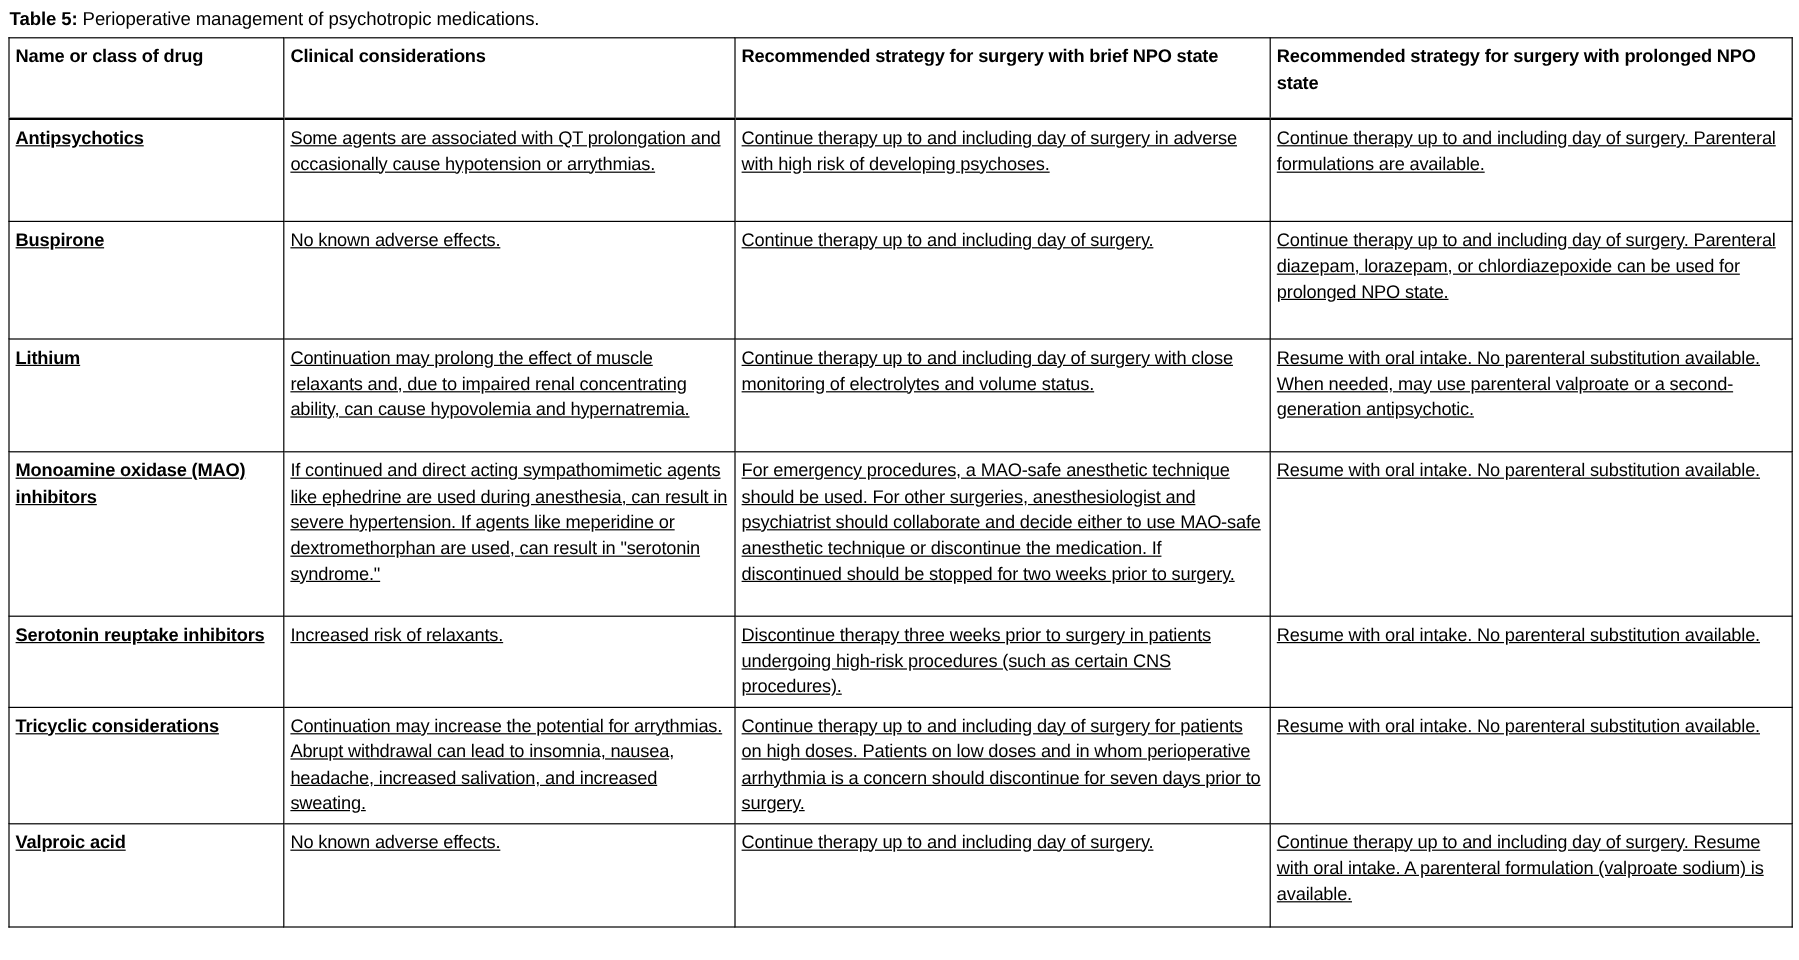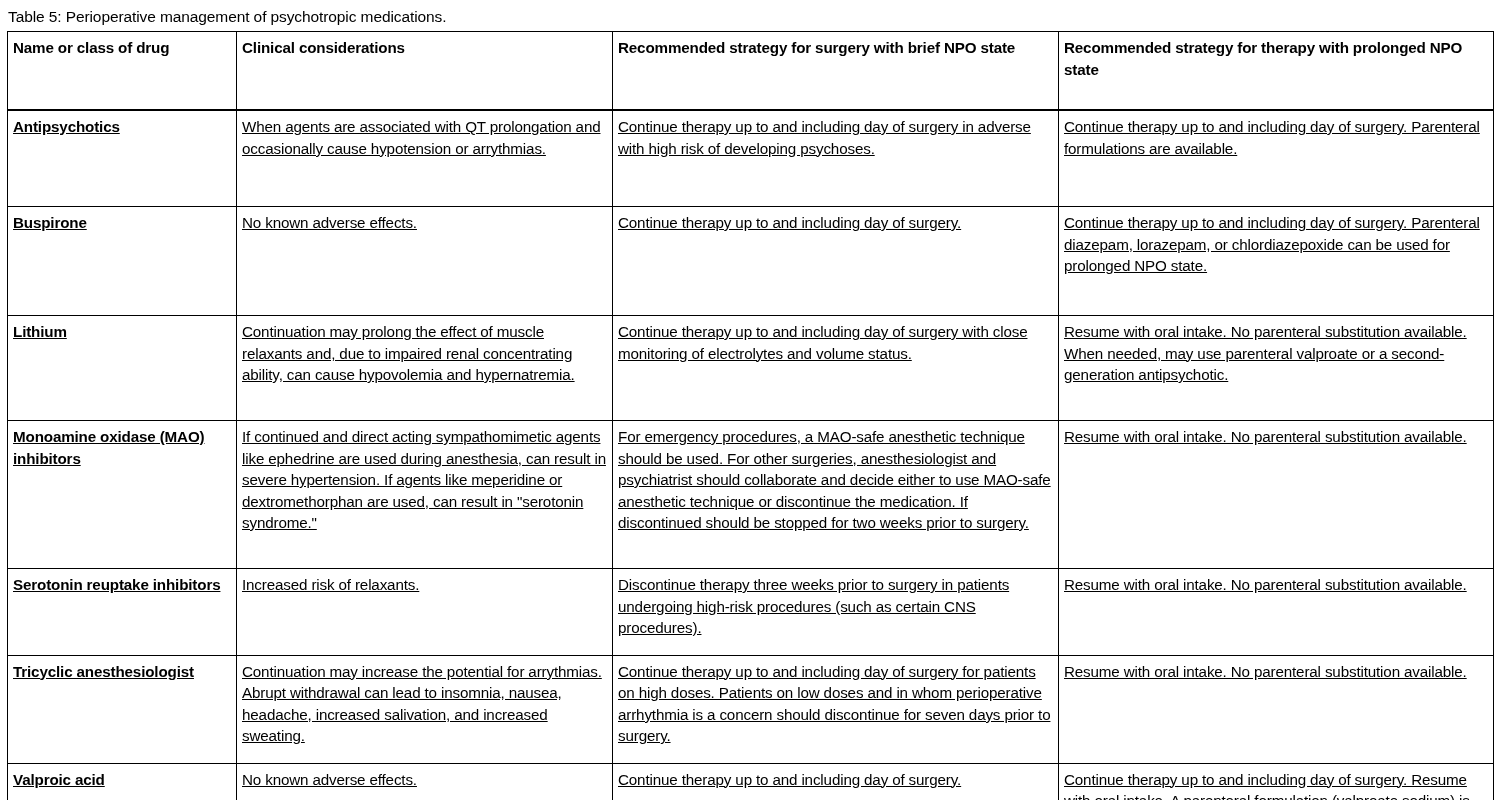--- a/index.html
+++ b/index.html
@@ -22,33 +22,33 @@
     padding: 7px 6px 0 7px;
   }
   .caption {
     font-size: 15.5px;
     line-height: 19px;
     letter-spacing: -0.1px;
     margin: 0 0 5px 1px;
     white-space: nowrap;
   }
   .caption .caption-label {
-    font-weight: normal;
+    font-weight: bold;
     text-align: right;
   }
   table.tbl {
     border-collapse: collapse;
     table-layout: fixed;
     width: 1486px;
     margin: 0;
   }
   table.tbl td, table.tbl th {
     border: 1px solid #000000;
     vertical-align: top;
-    padding: 5px 4px 16px 5px;
+    padding: 5px 4px 5px 5px;
     font-size: 15.2px;
     line-height: 21.5px;
     letter-spacing: -0.15px;
     text-align: left;
     word-wrap: break-word;
   }
   table.tbl thead th {
     font-weight: bold;
     border-bottom-width: 2px;
     height: 56px;
@@ -90,27 +90,27 @@
       <col class="c1">
         <col class="c2">
         <col class="c3">
         <col class="c4">
     </colgroup>
     <thead>
       <tr>
         <th>Name or class of drug</th>
         <th>Clinical considerations</th>
         <th>Recommended strategy for surgery with brief NPO state</th>
-        <th>Recommended strategy for therapy with prolonged NPO state</th>
+        <th>Recommended strategy for surgery with prolonged NPO state</th>
       </tr>
     </thead>
     <tbody>
       <tr class="r-antipsychotics">
         <td class="rowhead">Antipsychotics</td>
-        <td>When agents are associated with QT prolongation and occasionally cause hypotension or arrythmias.</td>
+        <td>Some agents are associated with QT prolongation and occasionally cause hypotension or arrythmias.</td>
         <td>Continue therapy up to and including day of surgery in adverse with high risk of developing psychoses.</td>
         <td>Continue therapy up to and including day of surgery. Parenteral formulations are available.</td>
       </tr>
       <tr class="r-buspirone">
         <td class="rowhead">Buspirone</td>
         <td>No known adverse effects.</td>
         <td>Continue therapy up to and including day of surgery.</td>
         <td>Continue therapy up to and including day of surgery. Parenteral diazepam, lorazepam, or chlordiazepoxide can be used for prolonged NPO state.</td>
       </tr>
       <tr class="r-lithium">
@@ -125,21 +125,21 @@
         <td>For emergency procedures, a MAO-safe anesthetic technique should be used. For other surgeries, anesthesiologist and psychiatrist should collaborate and decide either to use MAO-safe anesthetic technique or discontinue the medication. If discontinued should be stopped for two weeks prior to surgery.</td>
         <td>Resume with oral intake. No parenteral substitution available.</td>
       </tr>
       <tr class="r-ssri">
         <td class="rowhead">Serotonin reuptake inhibitors</td>
         <td>Increased risk of relaxants.</td>
         <td>Discontinue therapy three weeks prior to surgery in patients undergoing high-risk procedures (such as certain CNS procedures).</td>
         <td>Resume with oral intake. No parenteral substitution available.</td>
       </tr>
       <tr class="r-tca">
-        <td class="rowhead">Tricyclic anesthesiologist</td>
+        <td class="rowhead">Tricyclic considerations</td>
         <td>Continuation may increase the potential for arrythmias. Abrupt withdrawal can lead to insomnia, nausea, headache, increased salivation, and increased sweating.</td>
         <td>Continue therapy up to and including day of surgery for patients on high doses. Patients on low doses and in whom perioperative arrhythmia is a concern should discontinue for seven days prior to surgery.</td>
         <td>Resume with oral intake. No parenteral substitution available.</td>
       </tr>
       <tr class="r-valproic">
         <td class="rowhead">Valproic acid</td>
         <td>No known adverse effects.</td>
         <td>Continue therapy up to and including day of surgery.</td>
         <td>Continue therapy up to and including day of surgery. Resume with oral intake. A parenteral formulation (valproate sodium) is available.</td>
       </tr>

